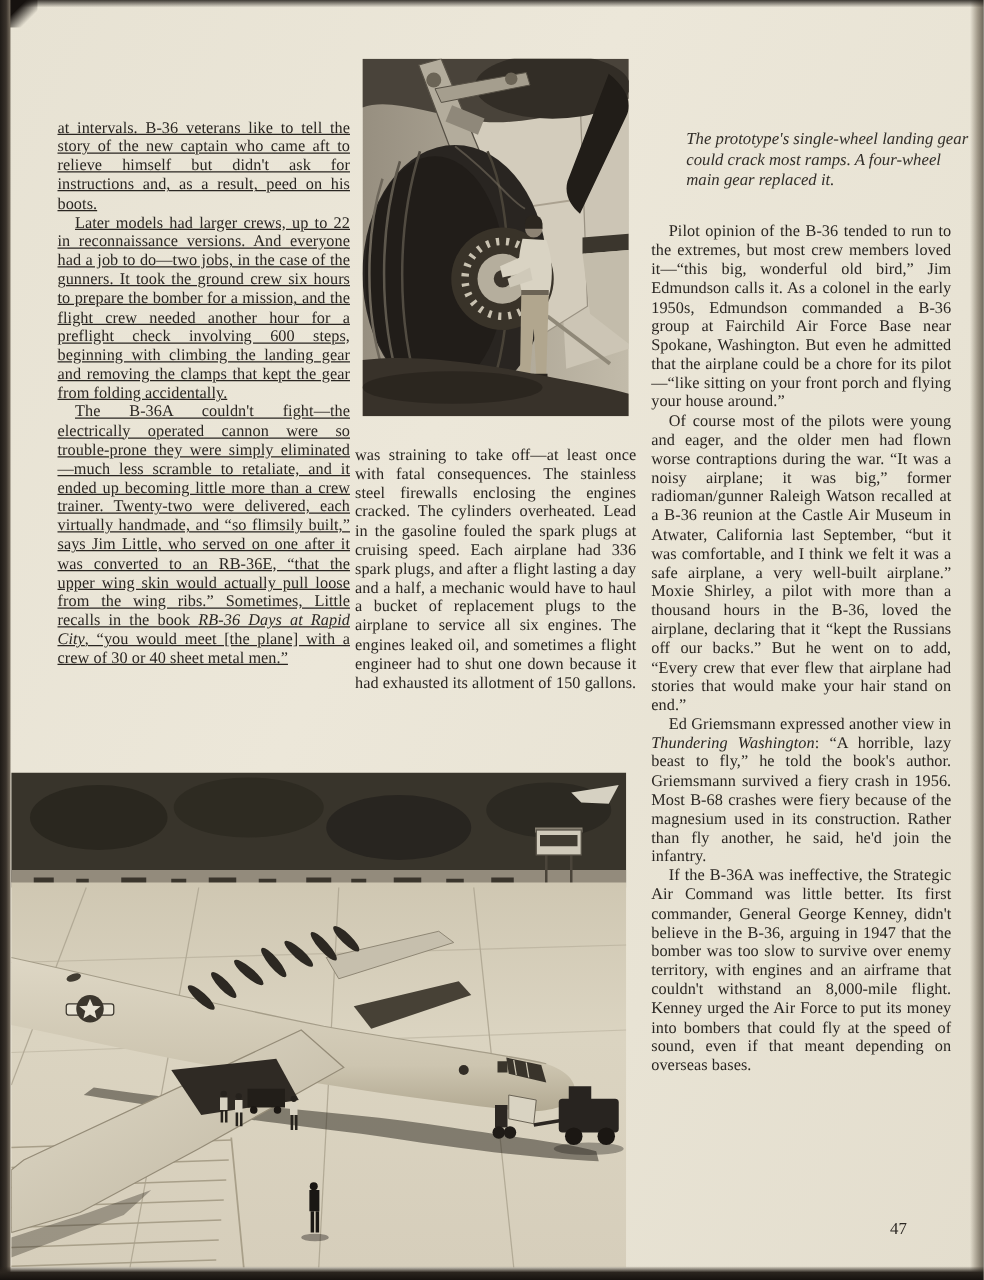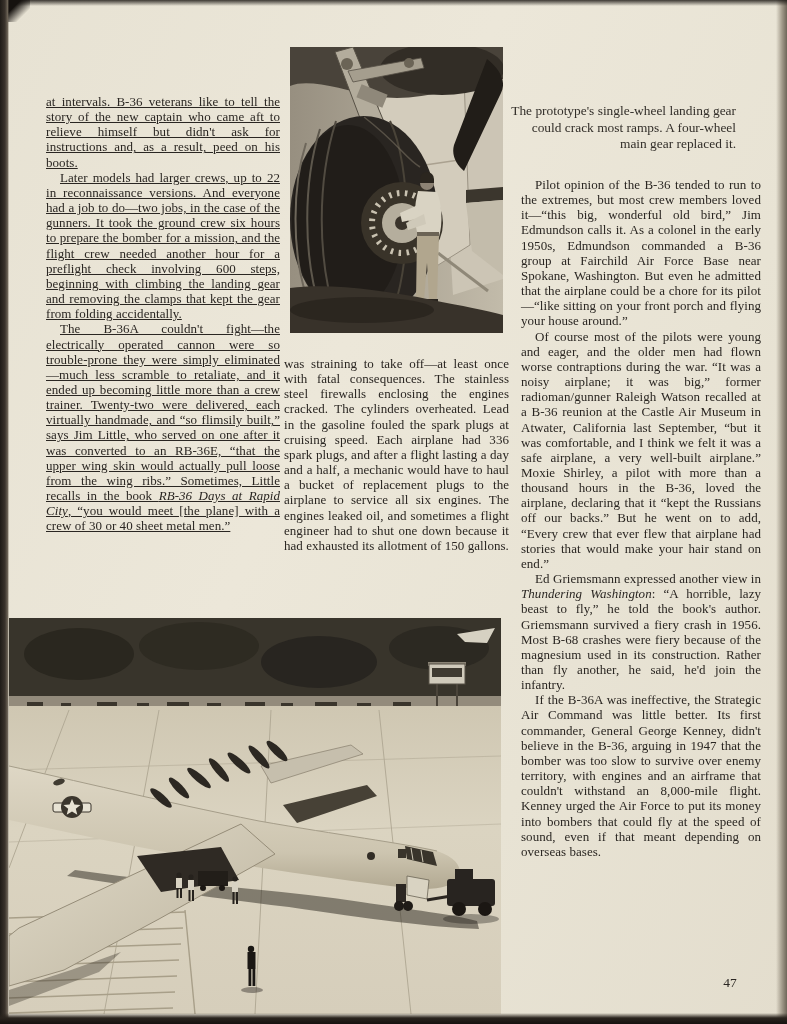--- a/index.html
+++ b/index.html
@@ -23,24 +23,24 @@
     background:linear-gradient(to right,rgba(139,131,116,0),#a29a8a 55%,#6e6659);}
   
   .col{position:absolute;text-align:justify;font-size:13px;line-height:15.15px;letter-spacing:.05px;}
   .col p{margin:0;}
   .col p.ind{text-indent:14px;}
   .col i{font-style:italic;}
   #col-left{left:46px;top:94px;width:234px;text-decoration:underline;}
   #col-mid{left:284px;top:356px;width:225px;}
   #col-right{left:521px;top:177px;width:240px;}
   .caption{
-    position:absolute;left:508px;top:103px;width:228px;
-    font-size:13.4px;line-height:16.6px;color:#322e29;text-align:right;
+    position:absolute;left:549px;top:103px;width:228px;
+    font-style:italic;font-size:13.4px;line-height:16.6px;color:#322e29;text-align:left;
   }
-  .pagenum{position:absolute;left:712px;top:975px;width:36px;text-align:center;font-size:13.5px;color:#2b2723;}
+  .pagenum{position:absolute;left:712px;top:975px;width:36px;text-align:left;font-size:13.5px;color:#2b2723;}
   
   .photo{position:absolute;display:block;}
   #photo-gear{left:290px;top:47px;width:213px;height:286px;}
   #photo-ramp{left:9px;top:618px;width:492px;height:396px;}
   .photo svg{display:block;width:100%;height:100%;}
 </style>
 </head>
 <body>
 
 <div class="page">

